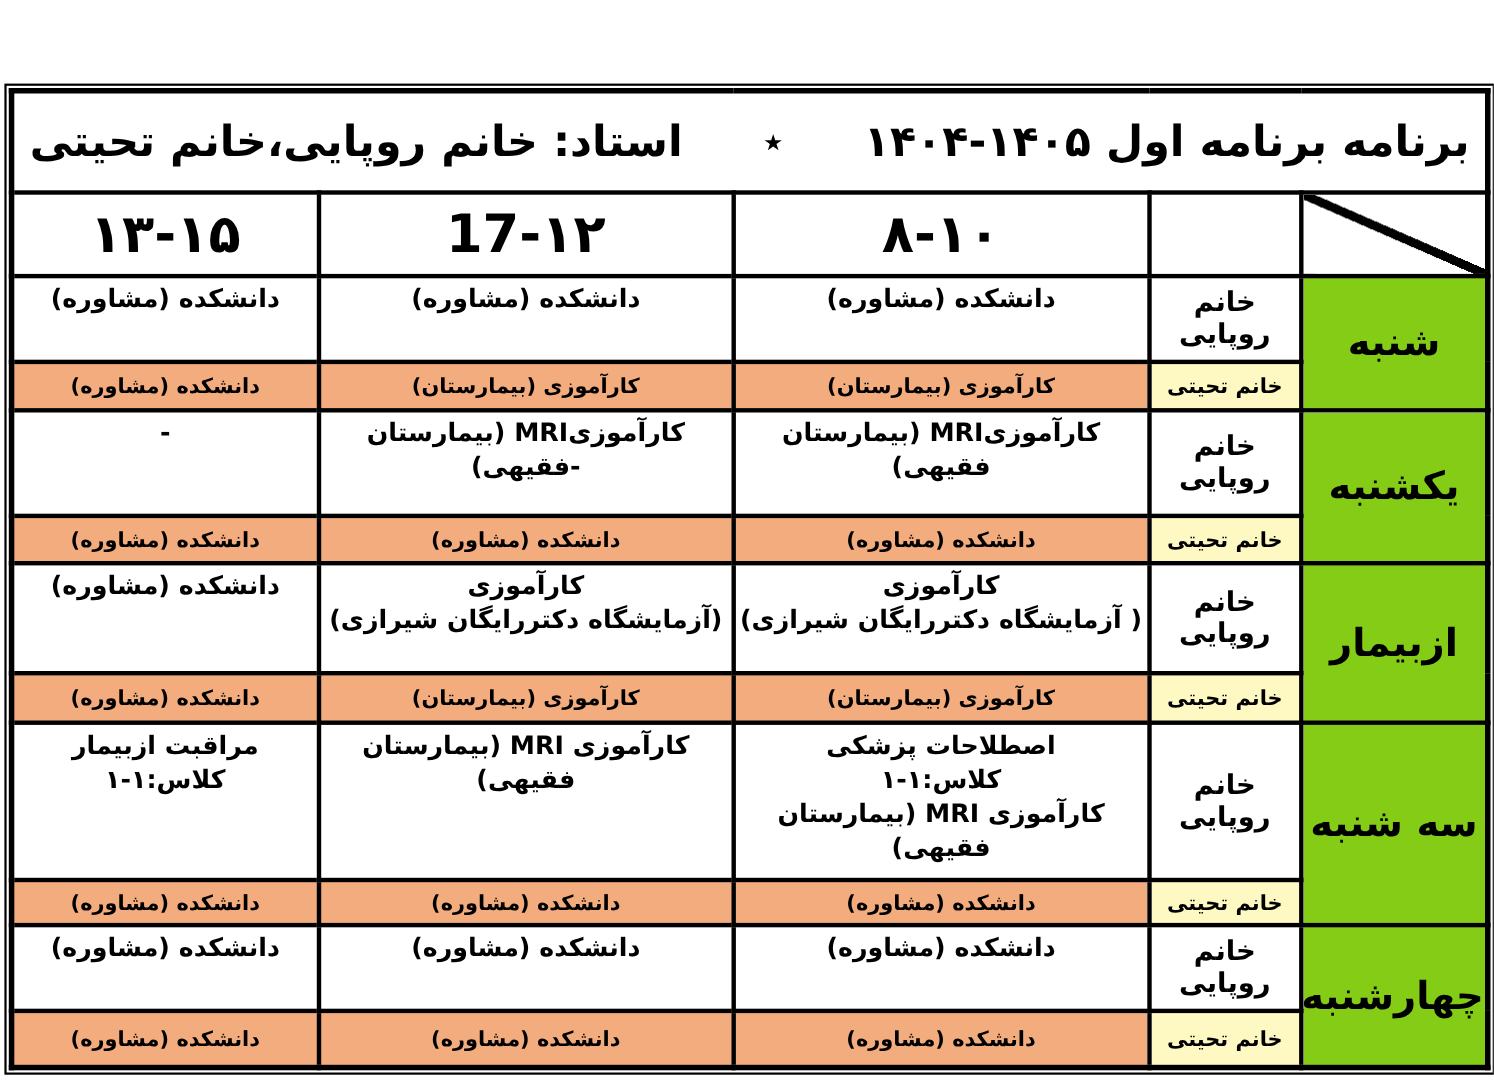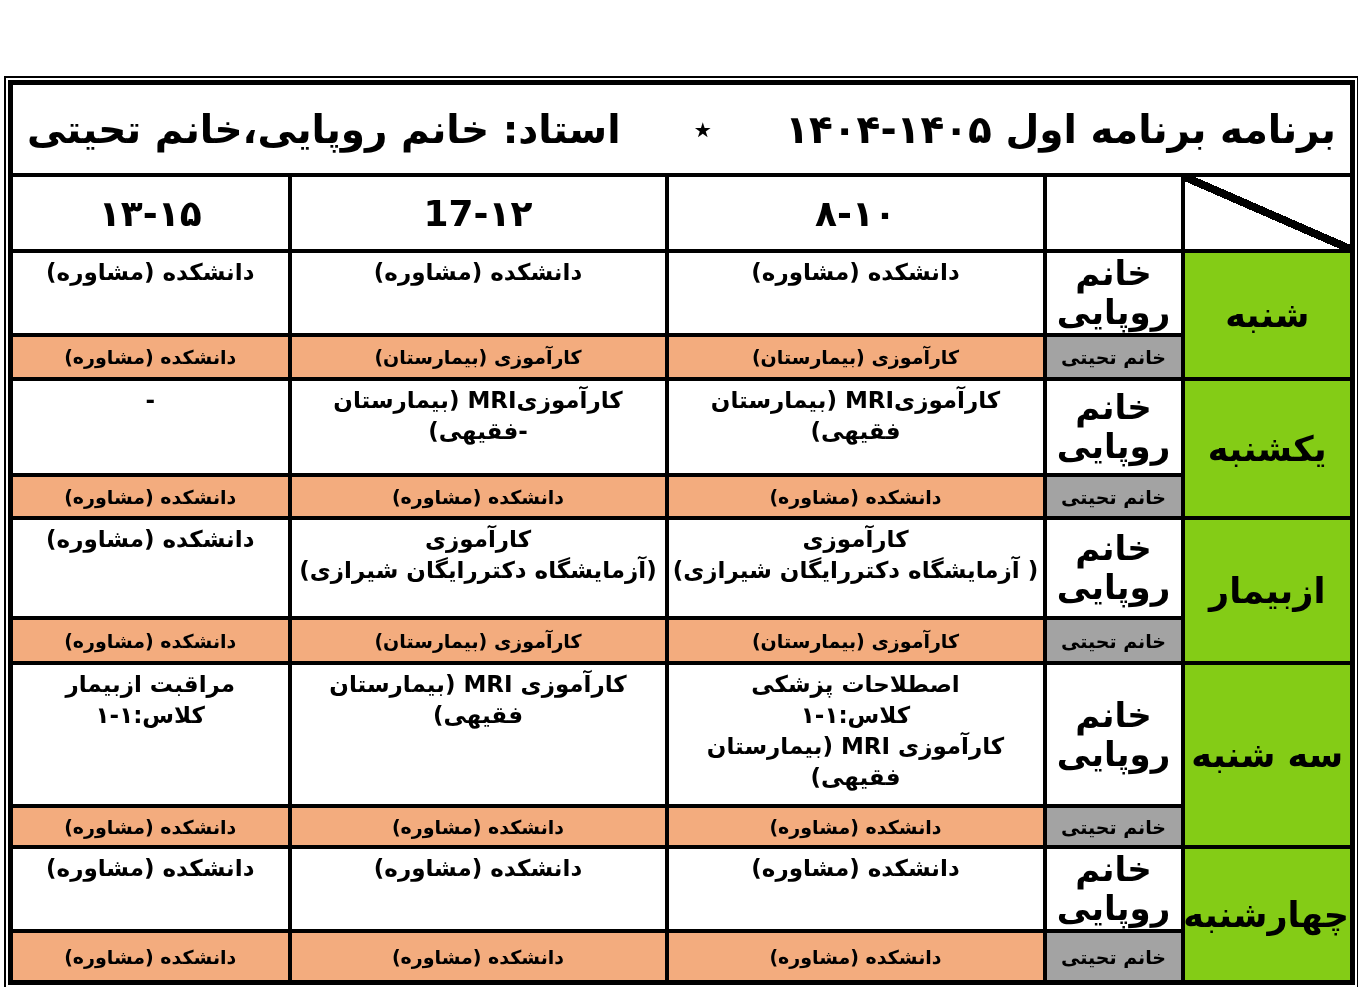--- a/index.html
+++ b/index.html
@@ -40,21 +40,21 @@
   .title-wrap {
     display: flex;
     align-items: center;
     justify-content: space-between;
     font-size: 39px;
     font-weight: 700;
     white-space: nowrap;
   }
   .title-star { font-size: 34px; padding: 0 10px; }
   
-  tr.header-row td { height: 70px; font-size: 36px; font-weight: 700; }
+  tr.header-row td { height: 70px; font-size: 48px; font-weight: 700; }
   .diag-cell {
     background: linear-gradient(to top right,
       transparent calc(50% - 4px),
       #000 calc(50% - 4px),
       #000 calc(50% + 4px),
       transparent calc(50% + 4px));
   }
   
   td.p-cell {
     vertical-align: top;
@@ -68,31 +68,31 @@
   td.s-cell {
     vertical-align: middle;
     font-size: 19px;
     font-weight: 700;
     white-space: pre-line;
     background: #F3AC7E;
     padding: 2px;
   }
   td.teacher-p {
     vertical-align: middle;
-    font-size: 34px;
+    font-size: 25px;
     font-weight: 700;
     white-space: pre-line;
     line-height: 1.15;
     background: #fff;
   }
   td.teacher-s {
     vertical-align: middle;
     font-size: 19px;
     font-weight: 700;
-    background: #a3a3a3;
+    background: #fef9c3;
   }
   td.day-cell {
     vertical-align: middle;
     font-size: 35px;
     font-weight: 700;
     background: #84cc16;
   }
   
   tr.r-sat-p  td { height: 70px; }
   tr.r-sat-s  td { height: 36px; }

